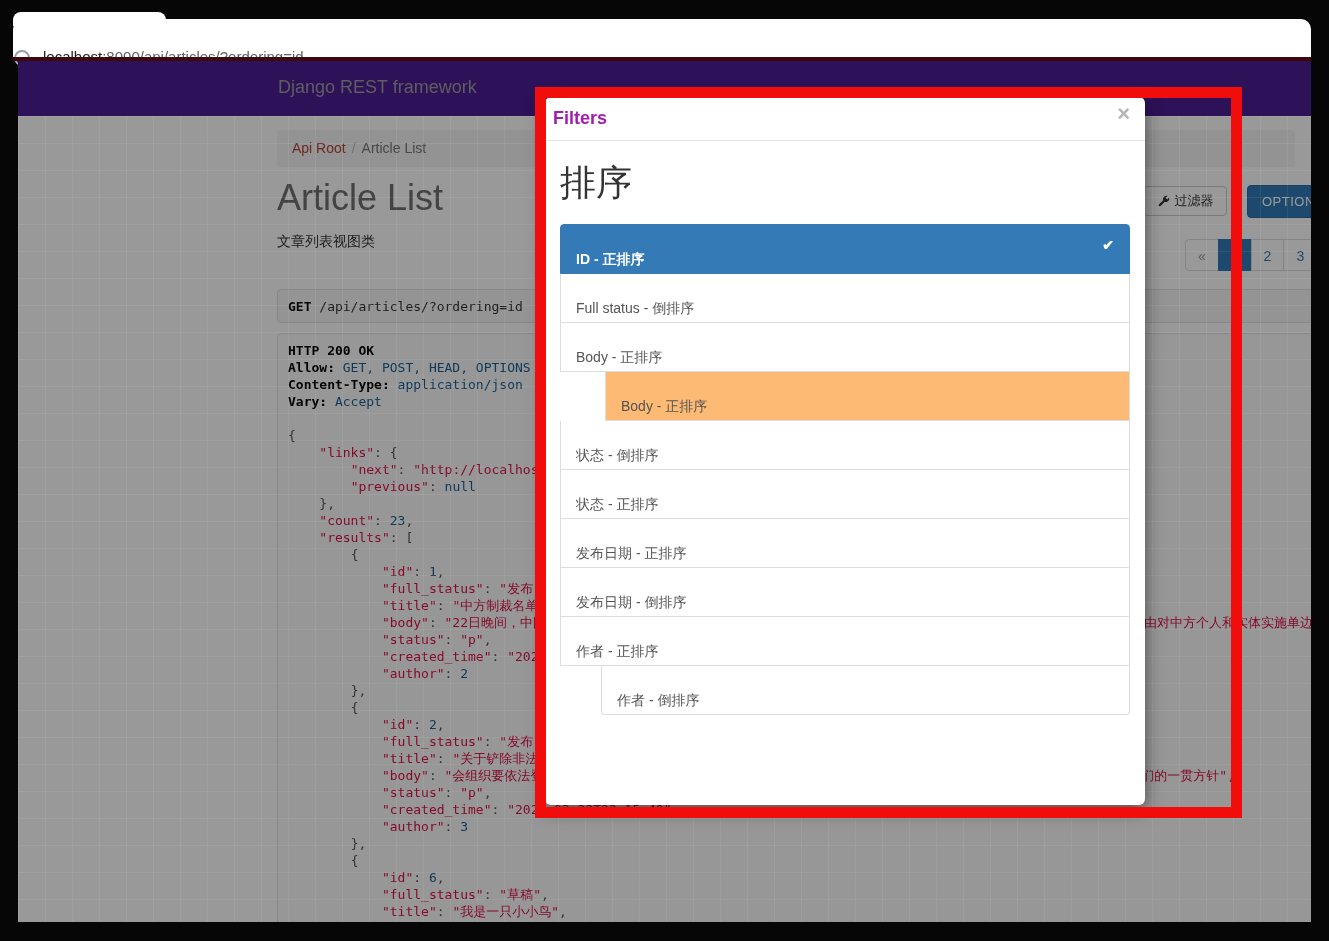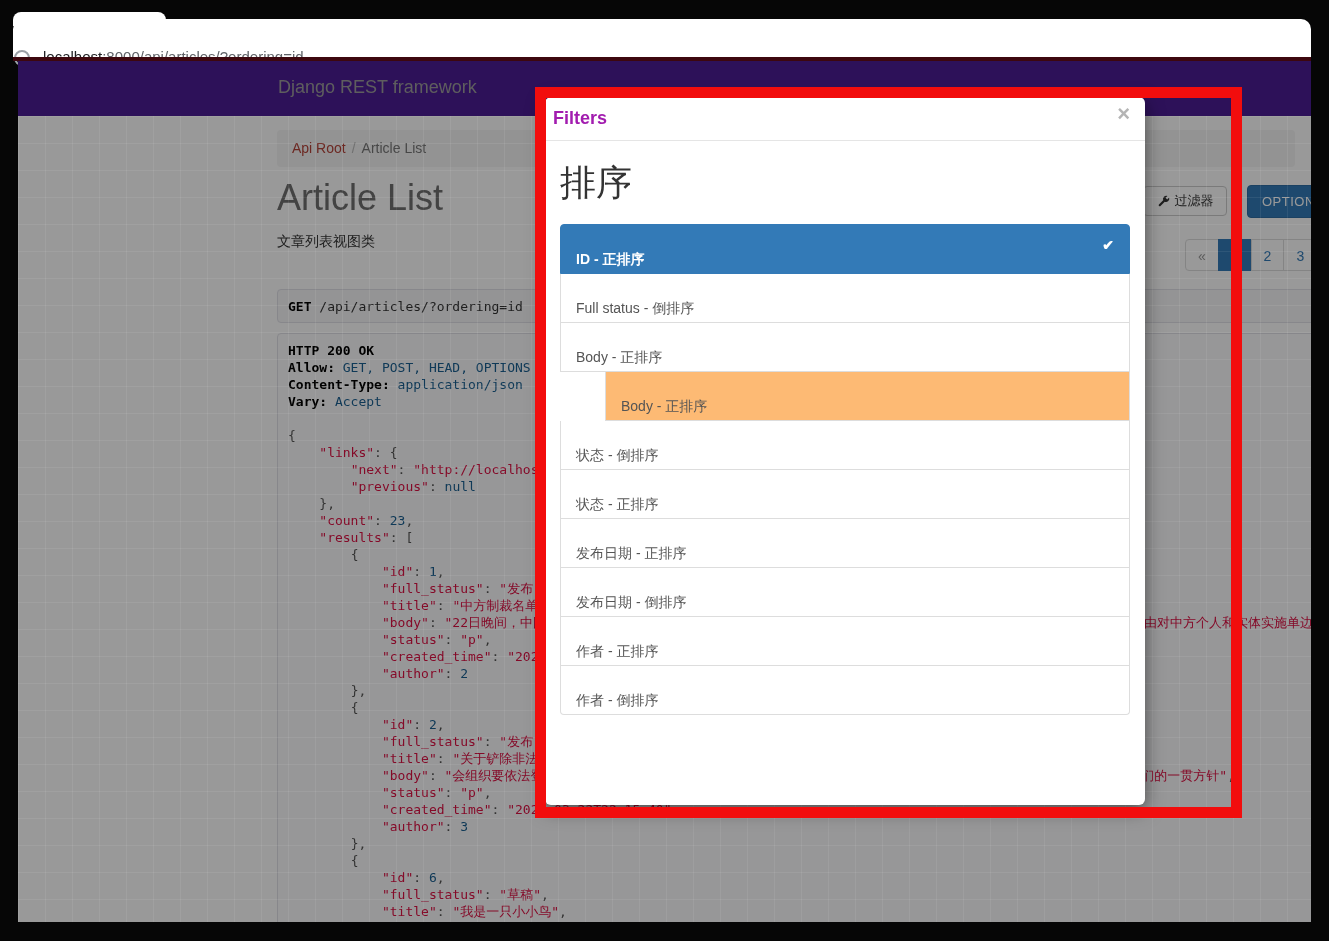--- a/index.html
+++ b/index.html
@@ -48,21 +48,21 @@
   
   .modal{position:absolute;left:545px;top:97px;width:600px;height:708px;background:#fff;border-radius:6px;z-index:10;box-shadow:0 5px 18px rgba(0,0,0,.5);box-sizing:border-box;}
   .modal-header{position:relative;height:44px;border-bottom:1px solid #e5e5e5;box-sizing:border-box;}
   .modal-title{position:absolute;left:8px;top:11px;font-size:18px;font-weight:bold;color:#a21caf;}
   .modal-close{position:absolute;right:15px;top:6px;font-size:22px;font-weight:bold;color:#b5b5b5;cursor:pointer;line-height:1;}
   .modal-body{padding:12px 15px 0 15px;}
   .sort-heading{font-size:36px;font-weight:400;color:#333;margin:6px 0 16px 0;}
   .list-group{border-radius:4px;}
   .lg-item{position:relative;height:40px;line-height:20px;padding:24px 15px;font-size:14px;color:#555;background:#fff;border:1px solid #ddd;border-top:none;box-sizing:border-box;}
   .lg-item.first{border-top:1px solid #ddd;border-radius:4px 4px 0 0;}
-  .lg-item.last{border-radius:0 0 4px 4px;}
+  .lg-item.last{border-radius:0 0 4px 4px;margin-left:41px;}
   .lg-item.active{background:#337ab7;border-color:#337ab7;color:#fff;font-weight:bold;}
   .lg-item.hover{background:#fdba74;margin-left:45px;}
   .lg-check{position:absolute;right:15px;top:10px;color:#fff;font-size:14px;}
   
   .redbox{position:absolute;left:535px;top:87px;width:707px;height:731px;border:11px solid #f20d0d;box-sizing:border-box;z-index:20;pointer-events:none;}
 </style>
 </head>
 <body>
 
 <div class="frame"></div>

